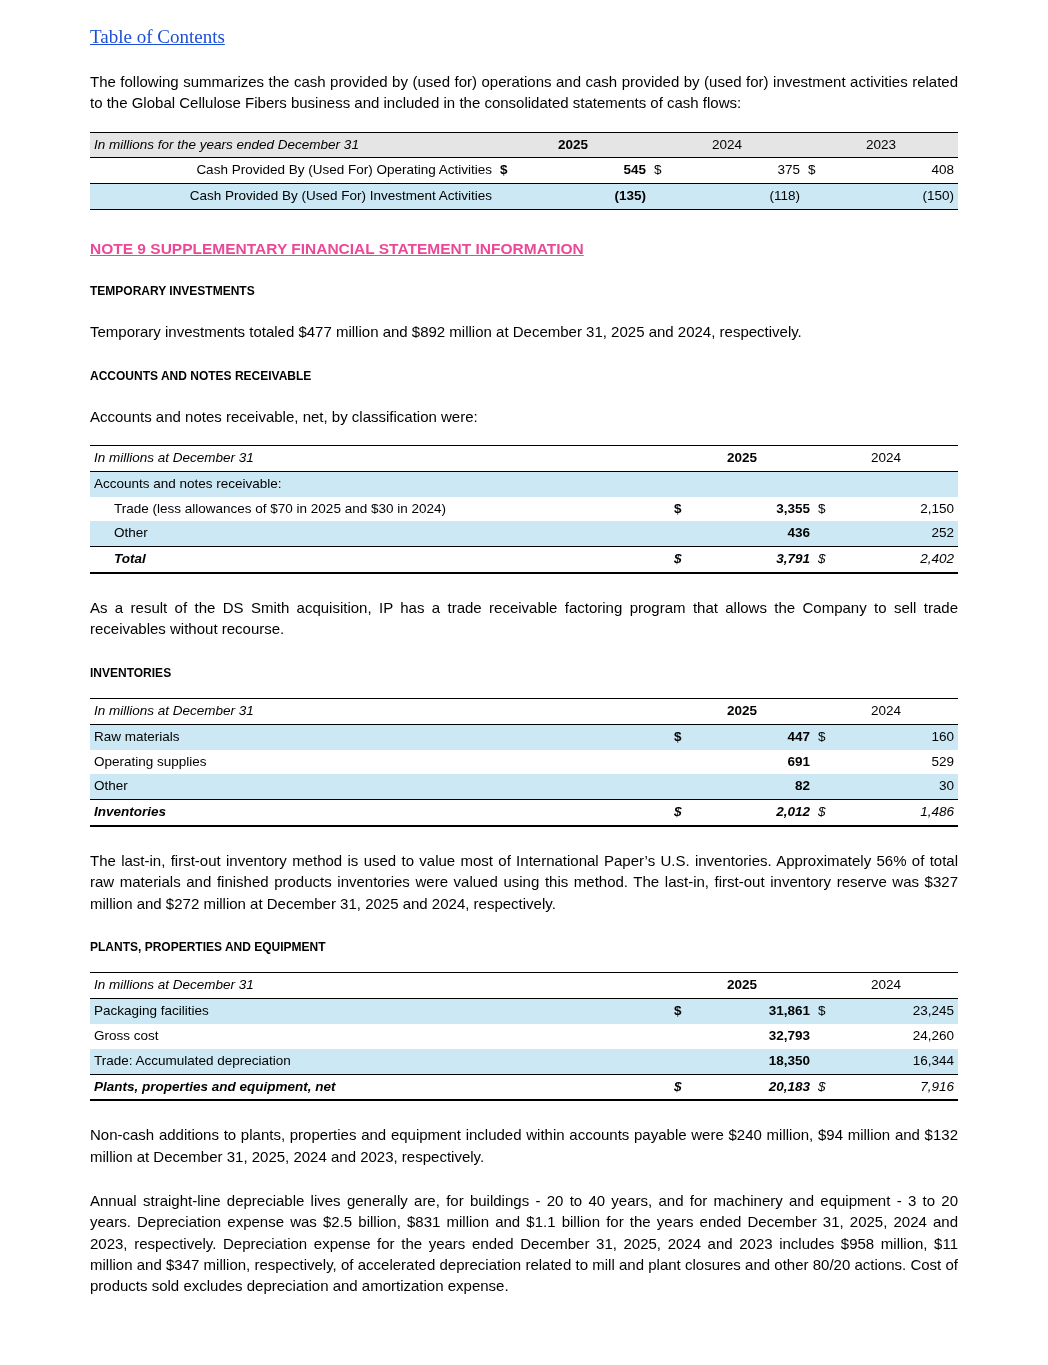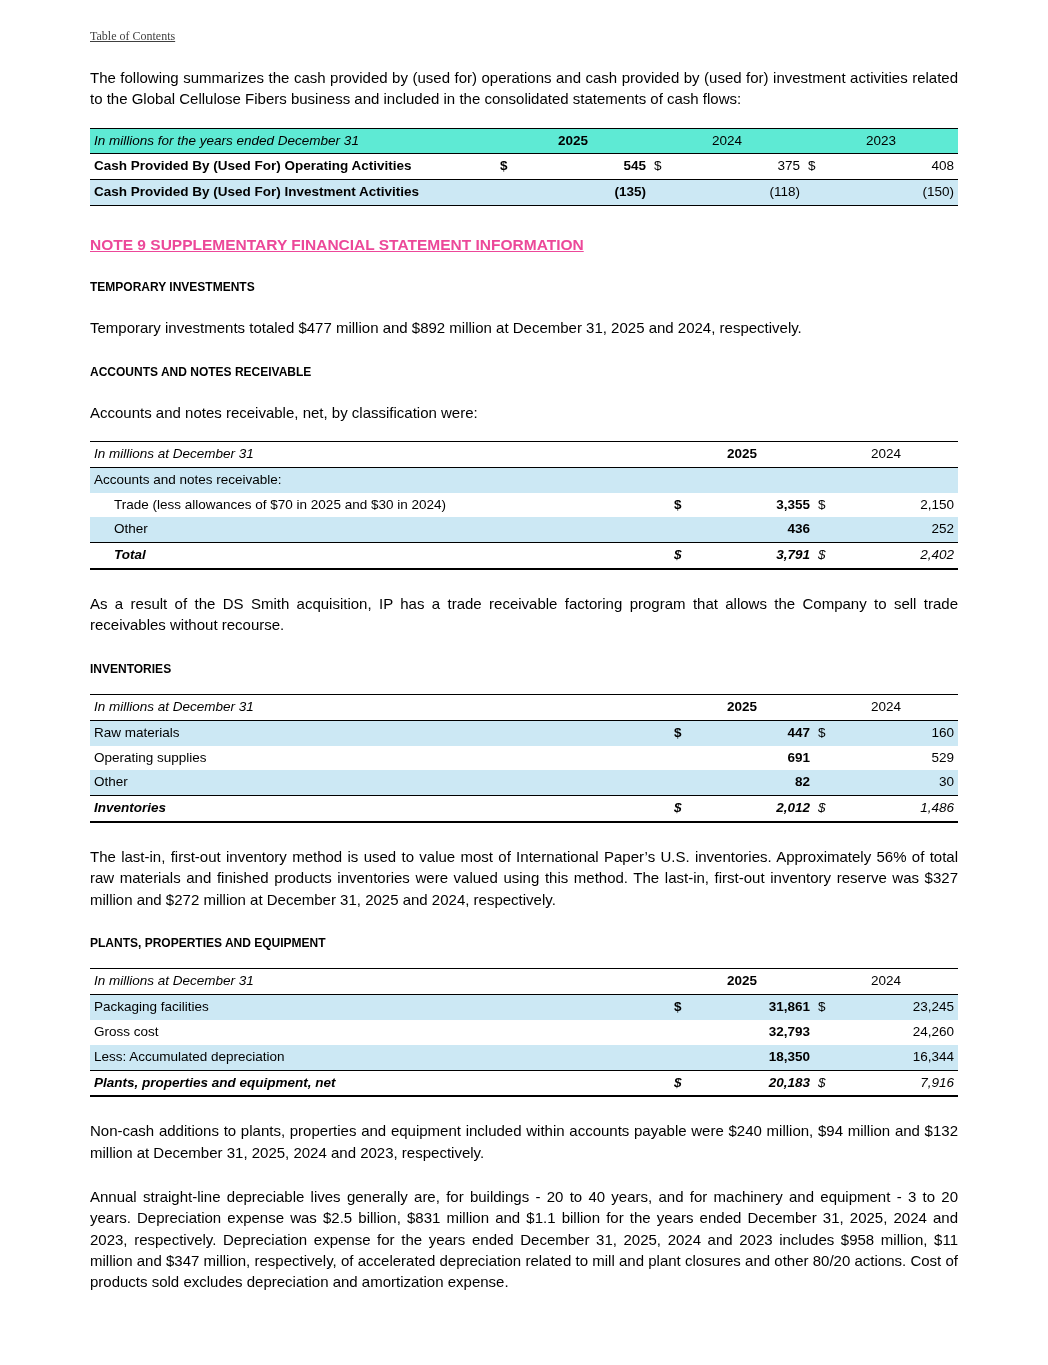--- a/index.html
+++ b/index.html
@@ -7,22 +7,22 @@
     width: 1048px;
     min-height: 1365px;
     background: #ffffff;
     color: #000000;
     font-family: "Liberation Sans", "DejaVu Sans", sans-serif;
   }
   .page { padding: 26px 90px 22px 90px; }
 
   a.toc-link {
     font-family: "Liberation Serif", "DejaVu Serif", serif;
-    font-size: 12px;
-    color: #404040;
+    font-size: 19px;
+    color: #1d4ed8;
     text-decoration: underline;
     cursor: pointer;
   }
 
   p.para {
     font-size: 15px;
     line-height: 1.42;
     text-align: justify;
     margin: 23px 0 0 0;
   }
@@ -67,25 +67,25 @@
   col.c-d { width: 26px; }
   col.c-v { width: 118px; }
   table.fin.three col.c-v { width: 128px; }
 
   
   table.fin tbody tr:nth-child(odd)  { background: #cce8f4; }
   table.fin tbody tr:nth-child(even) { background: #ffffff; }
 
   
   table.fin.three { border-bottom: 1px solid #000; }
-  table.fin.three thead tr { background: #5eead4; }
+  table.fin.three thead tr { background: #e5e5e5; }
   table.fin.three tbody tr:nth-child(odd)  { background: #ffffff; }
   table.fin.three tbody tr:nth-child(even) { background: #cce8f4; }
   table.fin.three tbody tr { border-bottom: 1px solid #000; }
-  table.fin.three td.lbl { font-weight: bold; }
+  table.fin.three td.lbl { font-weight: normal; text-align: right; }
 
   tr.total-row { border-top: 1px solid #000; font-style: italic; }
   tr.total-row td.lbl { font-weight: bold; }
 </style>
 </head>
 <body>
 
 <div class="page">
 
   <a class="toc-link" href="#">Table of Contents</a>
@@ -266,21 +266,21 @@
         <td class="v">23,245</td>
       </tr>
       <tr>
         <td class="lbl">Gross cost</td>
         <td class="d y1"></td>
         <td class="v y1">32,793</td>
         <td class="d"></td>
         <td class="v">24,260</td>
       </tr>
       <tr>
-        <td class="lbl">Less: Accumulated depreciation</td>
+        <td class="lbl">Trade: Accumulated depreciation</td>
         <td class="d y1"></td>
         <td class="v y1">18,350</td>
         <td class="d"></td>
         <td class="v">16,344</td>
       </tr>
       <tr class="total-row">
         <td class="lbl">Plants, properties and equipment, net</td>
         <td class="d y1">$</td>
         <td class="v y1">20,183</td>
         <td class="d">$</td>

